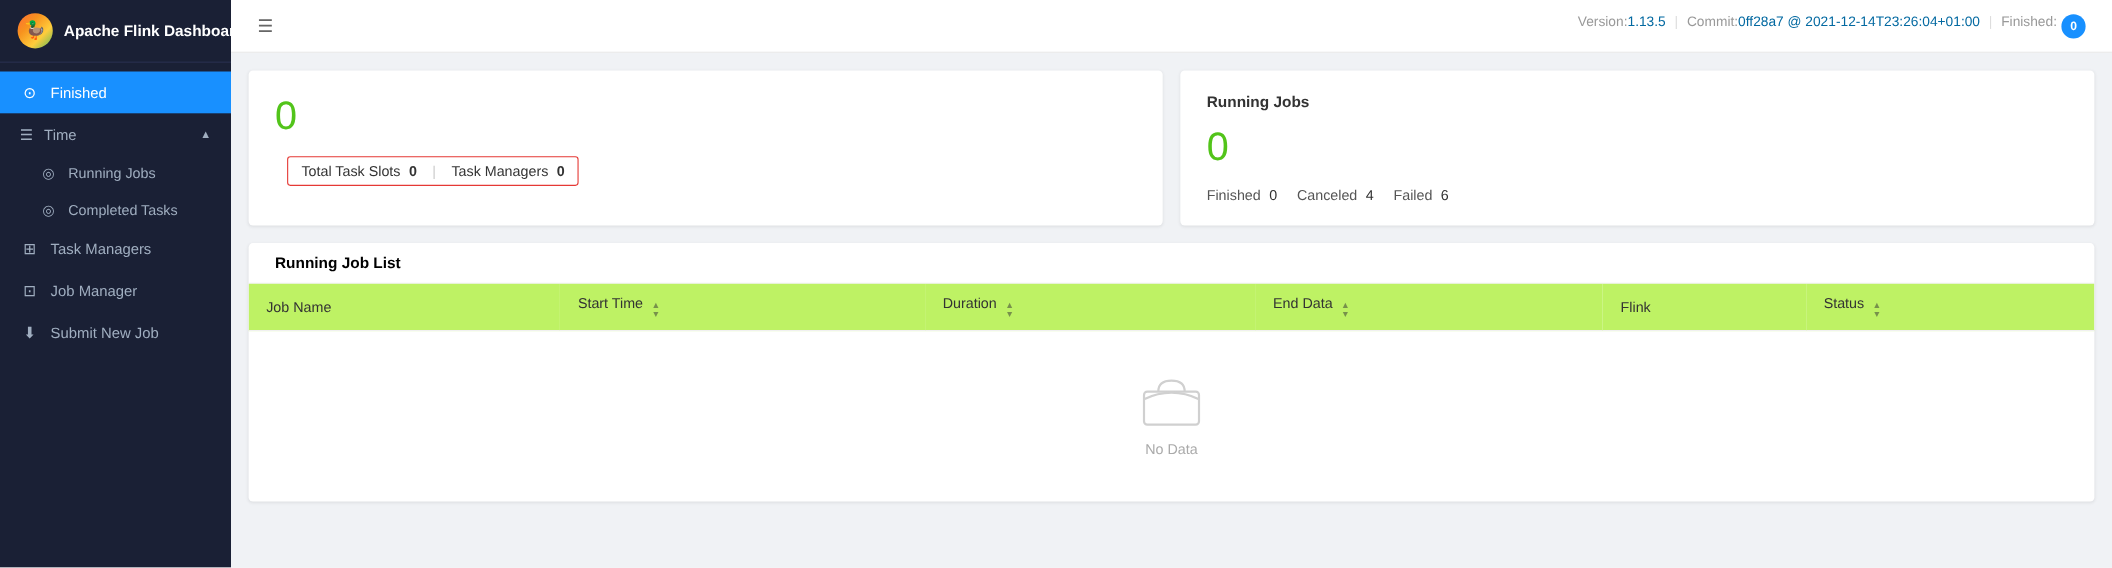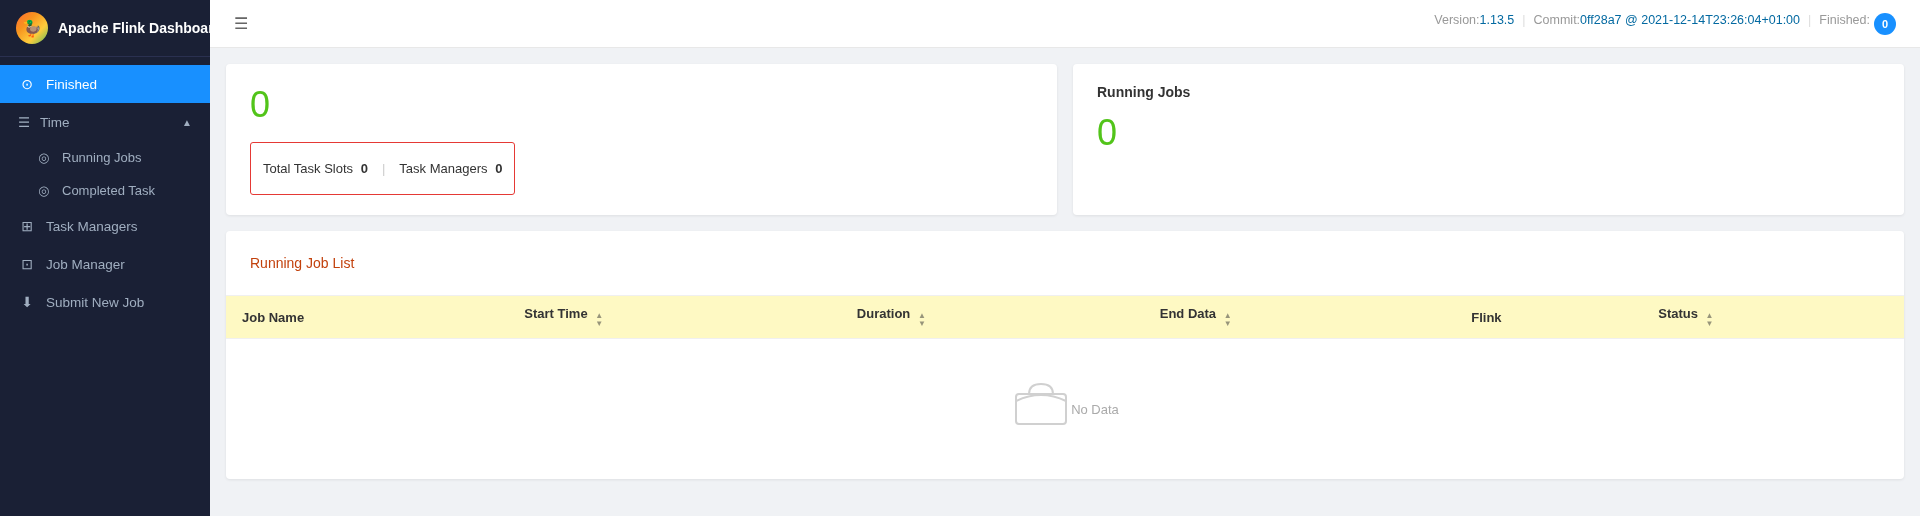--- a/index.html
+++ b/index.html
@@ -142,23 +142,24 @@
       font-size: 36px;
       font-weight: 300;
       color: #52c41a;
       margin-bottom: 16px;
     }
     .card-stats {
       border: 1.5px solid #e53935;
       border-radius: 3px;
       display: inline-flex;
       align-items: center;
-      padding: 18px 12px;
+      padding: 5px 12px;
       gap: 14px;
       font-size: 13px;
+      margin-left: 11px;
     }
     .card-stat { color: #333; }
     .card-stat-divider { color: #ccc; }
 
     .running-stats {
       display: flex;
       gap: 18px;
       margin-top: 4px;
       font-size: 13px;
     }
@@ -167,40 +168,40 @@
     .running-stat-value { color: #333; font-weight: 500; }
 
     
     .job-list-card {
       background: #fff;
       border-radius: 4px;
       box-shadow: 0 1px 3px rgba(0,0,0,0.08);
       overflow: hidden;
     }
     .job-list-header {
-      padding: 24px 24px;
+      padding: 10px 24px;
       font-size: 14px;
-      font-weight: 400;
-      color: #c2410c;
+      font-weight: 700;
+      color: #000000;
       border-bottom: 1px solid #f0f0f0;
     }
     .job-table { width: 100%; border-collapse: collapse; }
     .job-table th {
       padding: 10px 16px;
       text-align: left;
       font-size: 13px;
-      font-weight: 700;
+      font-weight: 400;
       color: #333;
       border-bottom: 1px solid #f0f0f0;
-      background: #fef9c3;
+      background: #bef264;
     }
     .job-table th .sort-icons { display: inline-flex; flex-direction: column; margin-left: 4px; opacity: 0.5; font-size: 8px; line-height: 1; }
     .no-data-container {
       display: flex;
-      flex-direction: row;
+      flex-direction: column;
       align-items: center;
       justify-content: center;
       padding: 40px 0;
       color: #bbb;
     }
     .no-data-icon {
       width: 60px;
       height: 50px;
       margin-bottom: 10px;
     }
@@ -227,21 +228,21 @@
         <span>Time</span>
       </div>
       <span style="font-size:10px;">▲</span>
     </div>
     <div class="nav-sub-item">
       <span class="icon">◎</span>
       <span>Running Jobs</span>
     </div>
     <div class="nav-sub-item">
       <span class="icon">◎</span>
-      <span>Completed Task</span>
+      <span>Completed Tasks</span>
     </div>
 
     <div class="nav-item">
       <span class="icon">⊞</span>
       <span>Task Managers</span>
     </div>
 
     <div class="nav-item">
       <span class="icon">⊡</span>
       <span>Job Manager</span>
@@ -287,20 +288,34 @@
           <span class="card-stat">
             <span>Task Managers</span>
             <span style="margin-left:4px; font-weight:600;">0</span>
           </span>
         </div>
       </div>
 
       <div class="card card-right">
         <div class="card-title">Running Jobs</div>
         <div class="card-number">0</div>
+        <div class="running-stats">
+          <span class="running-stat">
+            <span class="running-stat-label">Finished</span>
+            <span class="running-stat-value">0</span>
+          </span>
+          <span class="running-stat">
+            <span class="running-stat-label">Canceled</span>
+            <span class="running-stat-value">4</span>
+          </span>
+          <span class="running-stat">
+            <span class="running-stat-label">Failed</span>
+            <span class="running-stat-value">6</span>
+          </span>
+        </div>
       </div>
     </div>
 
     <div class="job-list-card">
       <div class="job-list-header">Running Job List</div>
       <table class="job-table">
         <thead>
           <tr>
             <th>
               <span>Job Name</span>

